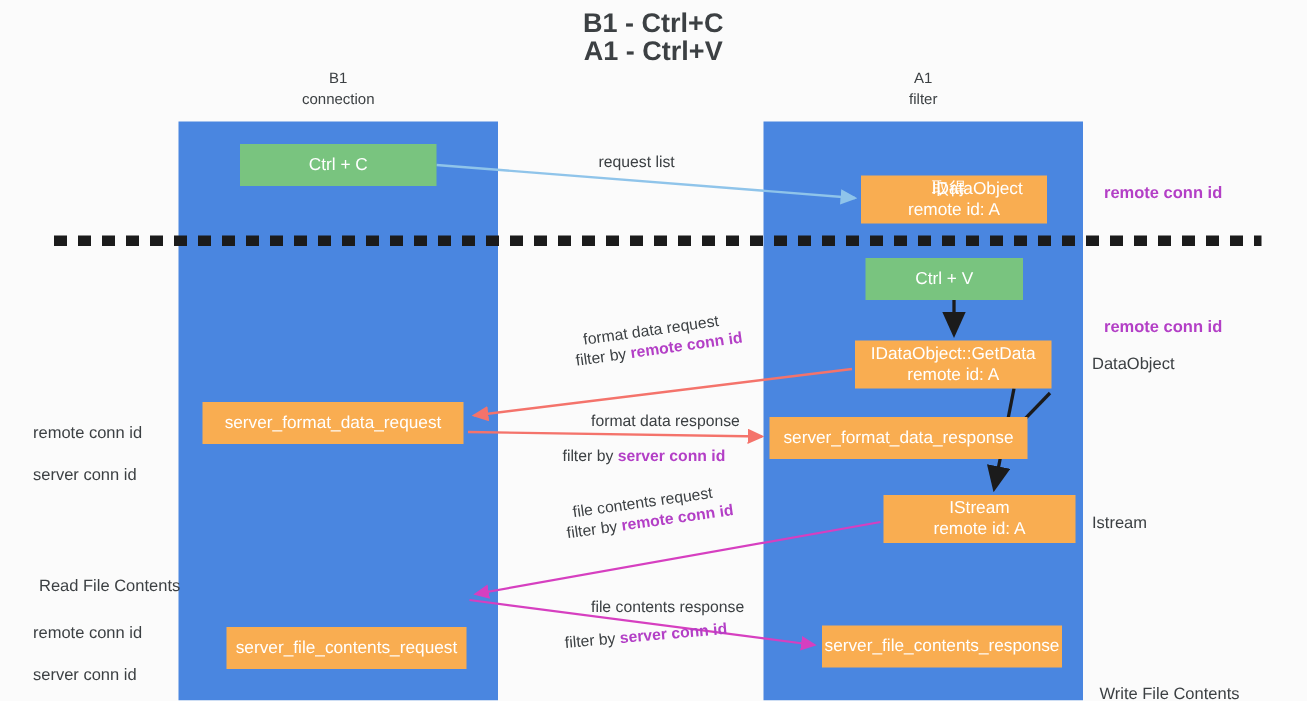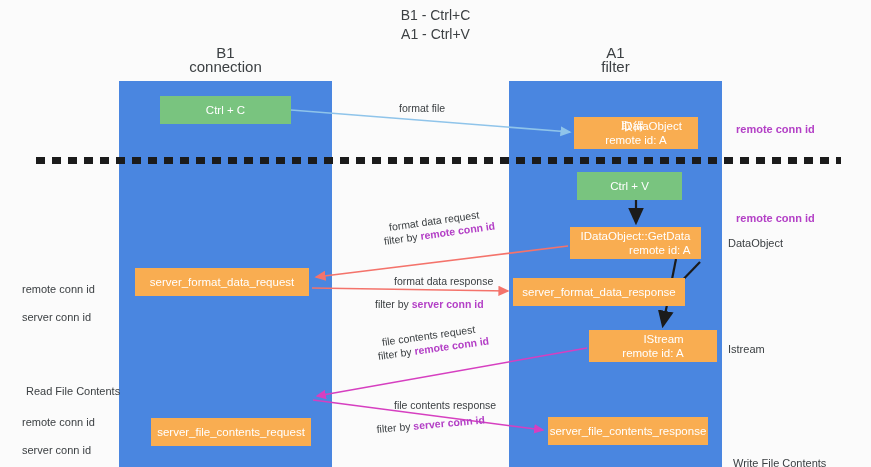--- a/index.html
+++ b/index.html
@@ -15,41 +15,42 @@
   #stage{position:absolute;left:0;top:0;width:871px;height:467px;}
 
   
   .column{position:absolute;background:#4a86e0;}
   #col-b1{left:119px;top:81px;width:213px;height:386px;}
   #col-a1{left:509px;top:81px;width:213px;height:386px;}
 
   
   .title{
     position:absolute;left:0;top:6px;width:871px;
-    text-align:center;font-size:14px;line-height:19px;color:#3c4043;
+    text-align:center;font-size:18px;line-height:19px;color:#3c4043;
     white-space:pre-line;
+    font-weight:bold;
   }
   .col-head{
-    position:absolute;text-align:center;font-size:15px;line-height:14px;
+    position:absolute;text-align:center;font-size:10px;line-height:14px;
     color:#3c4043;white-space:pre-line;
   }
   #head-b1{left:119px;top:46px;width:213px;}
   #head-a1{left:509px;top:46px;width:213px;}
 
   
   #divider{
     position:absolute;left:36px;top:157px;width:805px;height:7px;
     background-image:repeating-linear-gradient(to right,#1b1b1b 0,#1b1b1b 9px,rgba(0,0,0,0) 9px,rgba(0,0,0,0) 16px);
   }
 
   
   .box{
     position:absolute;box-sizing:border-box;
     display:flex;flex-direction:column;align-items:center;justify-content:center;
-    color:#ffffff;font-size:11.5px;line-height:14px;text-align:right;
+    color:#ffffff;font-size:11.5px;line-height:14px;text-align:center;
     white-space:pre-line;padding:14px 4px;
   }
   .box.green{background:#79c47f;}
   .box.orange{background:#f9ad51;}
 
   #box-ctrlc{left:160px;top:96px;width:131px;height:27px;}
   #box-getobj{left:574px;top:117px;width:124px;height:32px;}
   #box-ctrlv{left:577px;top:172px;width:105px;height:27px;}
   #box-getdata{left:570px;top:227px;width:131px;height:32px;}
   #box-sfdreq{left:135px;top:268px;width:174px;height:26px;}
@@ -176,21 +177,21 @@
     <div class="green">server conn id</div>
   </div>
 
   <div class="note plain" id="note-read">Read File Contents</div>
 
   <div class="note" id="note-left2">
     <div class="purple">remote conn id</div>
     <div class="green">server conn id</div>
   </div>
 
-  <div class="pathlabel" id="lbl-formatlist">format file</div>
+  <div class="pathlabel" id="lbl-formatlist">request list</div>
 
   <div class="pathlabel" id="lbl-fdreq">format data request</div>
   <div class="pathlabel" id="lbl-fdreq2"><span>filter by </span><span class="purple">remote conn id</span></div>
 
   <div class="pathlabel" id="lbl-fdres">format data response</div>
   <div class="pathlabel" id="lbl-fdres2"><span>filter by </span><span class="purple">server conn id</span></div>
 
   <div class="pathlabel" id="lbl-fcreq">file contents request</div>
   <div class="pathlabel" id="lbl-fcreq2"><span>filter by </span><span class="purple">remote conn id</span></div>
 

